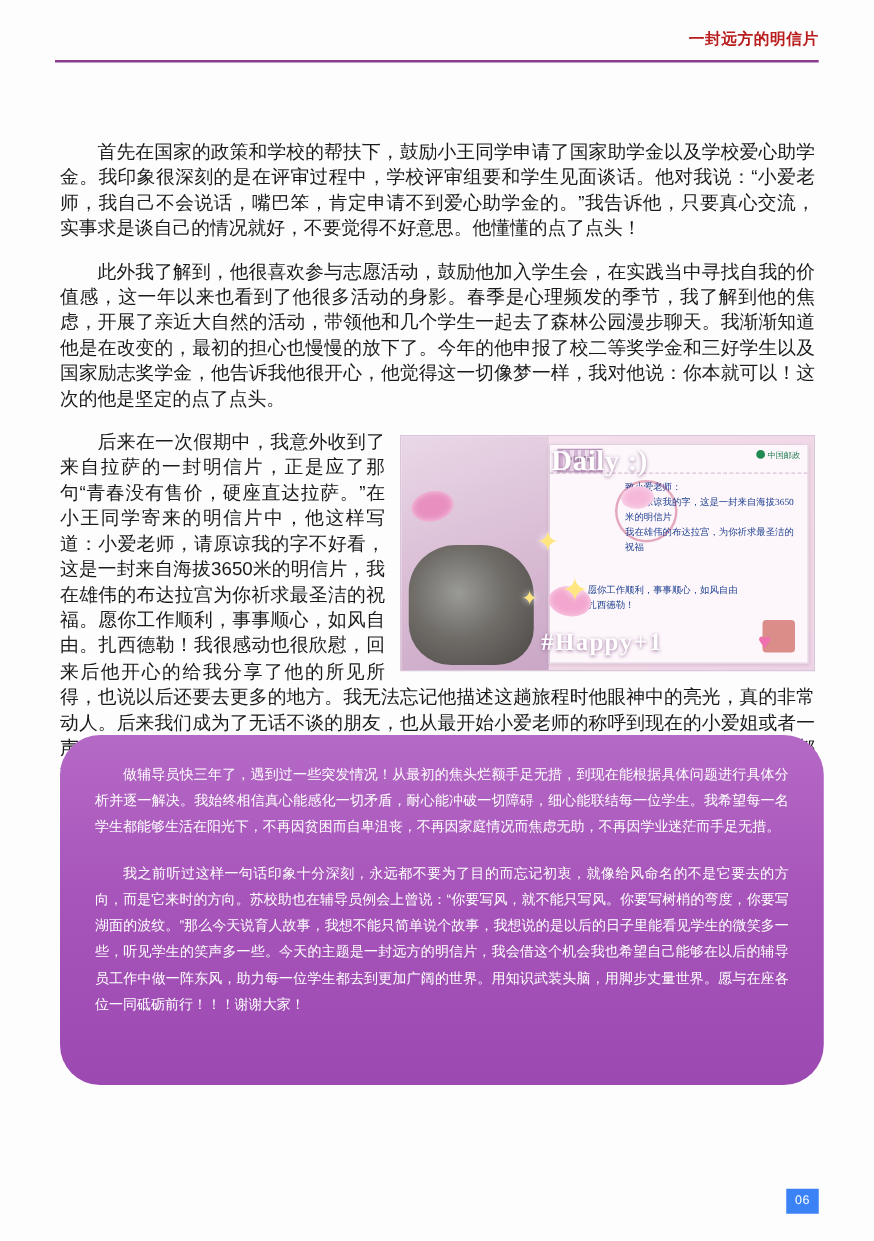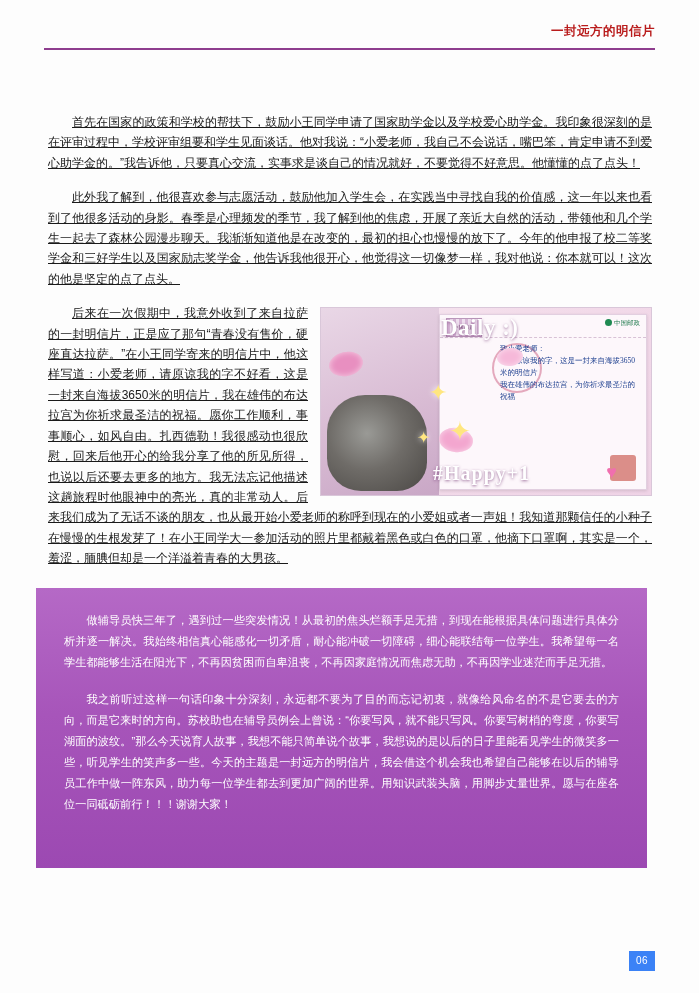--- a/index.html
+++ b/index.html
@@ -49,27 +49,26 @@
 
   
   .content {
     position: absolute;
     top: 112px;
     left: 48px;
     width: 604px;
   }
   p.para {
     margin: 0 0 14px 0;
-    font-size: 12px;
+    font-size: 15px;
     line-height: 20.4px;
     color: #1a1a1a;
     text-align: justify;
     text-indent: 2em;
     font-family: "Liberation Sans", sans-serif;
-    text-decoration: underline;
   }
 
   
   .wrap-img {
     float: right;
     width: 330px;
     height: 187px;
     margin: 4px 0 6px 12px;
     position: relative;
     border: 1px solid #d9c7d9;
@@ -208,25 +207,26 @@
   .pc-heart {
     position: absolute;
     right: 34px; bottom: 12px;
     color: #f06fae;
     font-size: 18px;
   }
 
   
   .callout {
     position: absolute;
-    left: 36px;
+    left: 48px;
     top: 588px;
     width: 611px;
     height: 280px;
     background: linear-gradient(180deg, #b569c6 0%, #a755ba 45%, #9c49b2 100%);
+    border-radius: 32px;
   }
   .callout-inner {
     padding: 22px 28px 0 28px;
   }
   .callout p {
     margin: 0 0 16px 0;
     color: #ffffff;
     font-size: 11.2px;
     line-height: 21px;
     text-align: justify;
@@ -272,20 +272,22 @@
 
         <div class="pc-card">
           <div class="pc-card-top">
             <div class="pc-stamp">中国邮政</div>
             <div class="pc-logo"><span class="dot"></span><span>中国邮政</span></div>
           </div>
           <div class="pc-postmark"></div>
           <div class="pc-hand l1">致小爱老师：
 请您原谅我的字，这是一封来自海拔3650米的明信片
 我在雄伟的布达拉宫，为你祈求最圣洁的祝福</div>
+          <div class="pc-hand l2">愿你工作顺利，事事顺心，如风自由
+扎西德勒！</div>
           <div class="pc-seal"></div>
         </div>
 
         <div class="pc-bow b1"></div>
         <div class="pc-bow b2"></div>
         <div class="pc-bow b3"></div>
         <div class="pc-star s1">✦</div>
         <div class="pc-star s2">✦</div>
         <div class="pc-star s3">✦</div>
 

